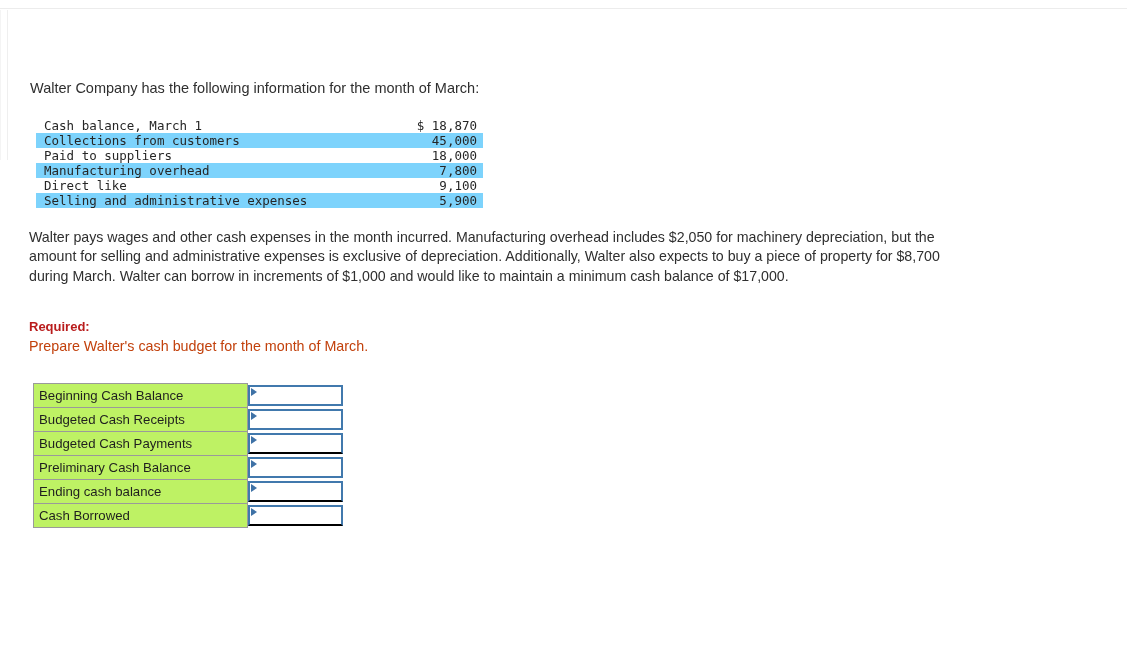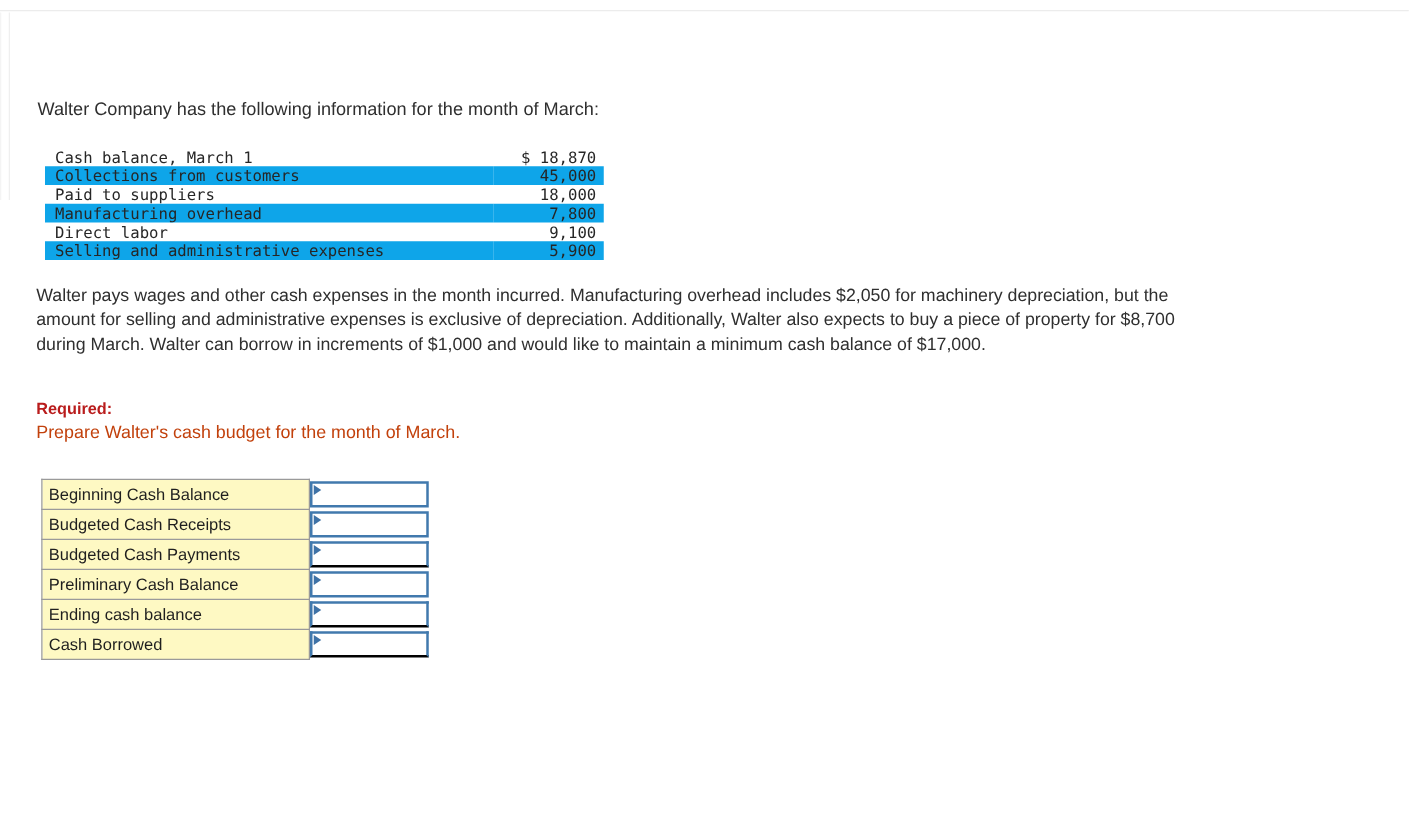--- a/index.html
+++ b/index.html
@@ -79,21 +79,21 @@
     line-height: 15px;
     white-space: nowrap;
   }
   .given-table td.amt {
     text-align: right;
     padding-right: 6px;
     padding-left: 0;
     margin-top: 26px;
   }
   .given-table tr.alt td {
-    background: #0ea5e9;
+    background: #7dd3fc;
   }
 
   
   .para {
     position: absolute;
     left: 29px;
     top: 228px;
     width: 930px;
     font-size: 14.2px;
     line-height: 19.4px;
@@ -126,21 +126,21 @@
     border-collapse: collapse;
   }
   .answer-table td.label {
     width: 208px;
     height: 23px;
     border: 1px solid #9a9a9a;
     padding: 0 0 0 5px;
     font-size: 13.2px;
     color: #1f1f1f;
     vertical-align: middle;
-    background: #fef9c3;
+    background: #bef264;
     white-space: nowrap;
   }
   .answer-table td.entry {
     width: 96px;
     height: 23px;
     padding: 0;
     border: none;
     background: #ffffff;
     vertical-align: middle;
   }
@@ -207,21 +207,21 @@
       </tr>
       <tr>
         <td>Paid to suppliers</td>
         <td class="amt">18,000</td>
       </tr>
       <tr class="alt">
         <td>Manufacturing overhead</td>
         <td class="amt">7,800</td>
       </tr>
       <tr>
-        <td>Direct labor</td>
+        <td>Direct like</td>
         <td class="amt">9,100</td>
       </tr>
       <tr class="alt">
         <td>Selling and administrative expenses</td>
         <td class="amt">5,900</td>
       </tr>
     </tbody>
   </table>
 
   <div class="para">Walter pays wages and other cash expenses in the month incurred. Manufacturing overhead includes $2,050 for machinery depreciation, but the amount for selling and administrative expenses is exclusive of depreciation. Additionally, Walter also expects to buy a piece of property for $8,700 during March. Walter can borrow in increments of $1,000 and would like to maintain a minimum cash balance of $17,000.</div>

